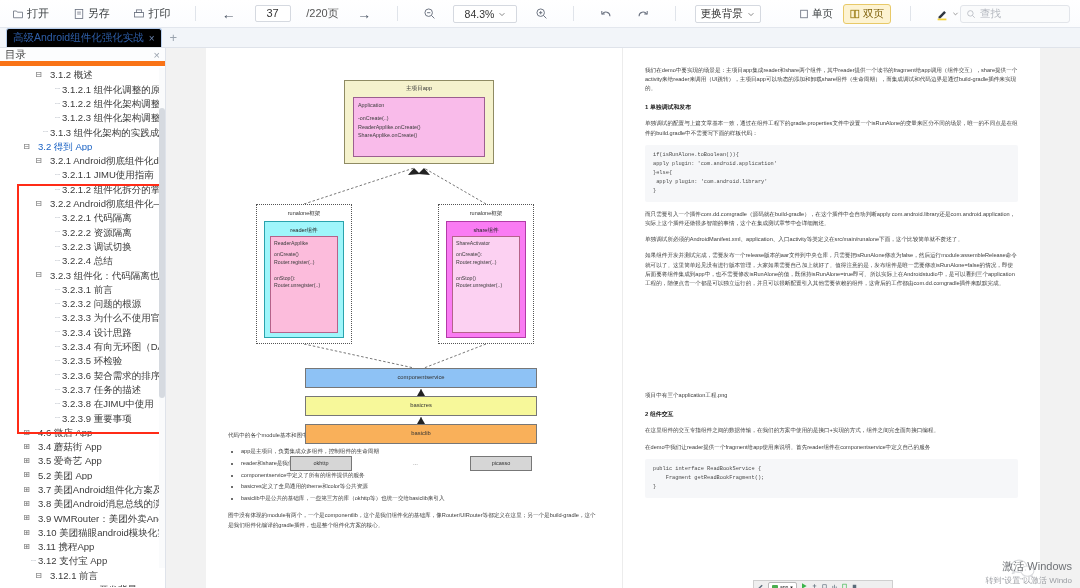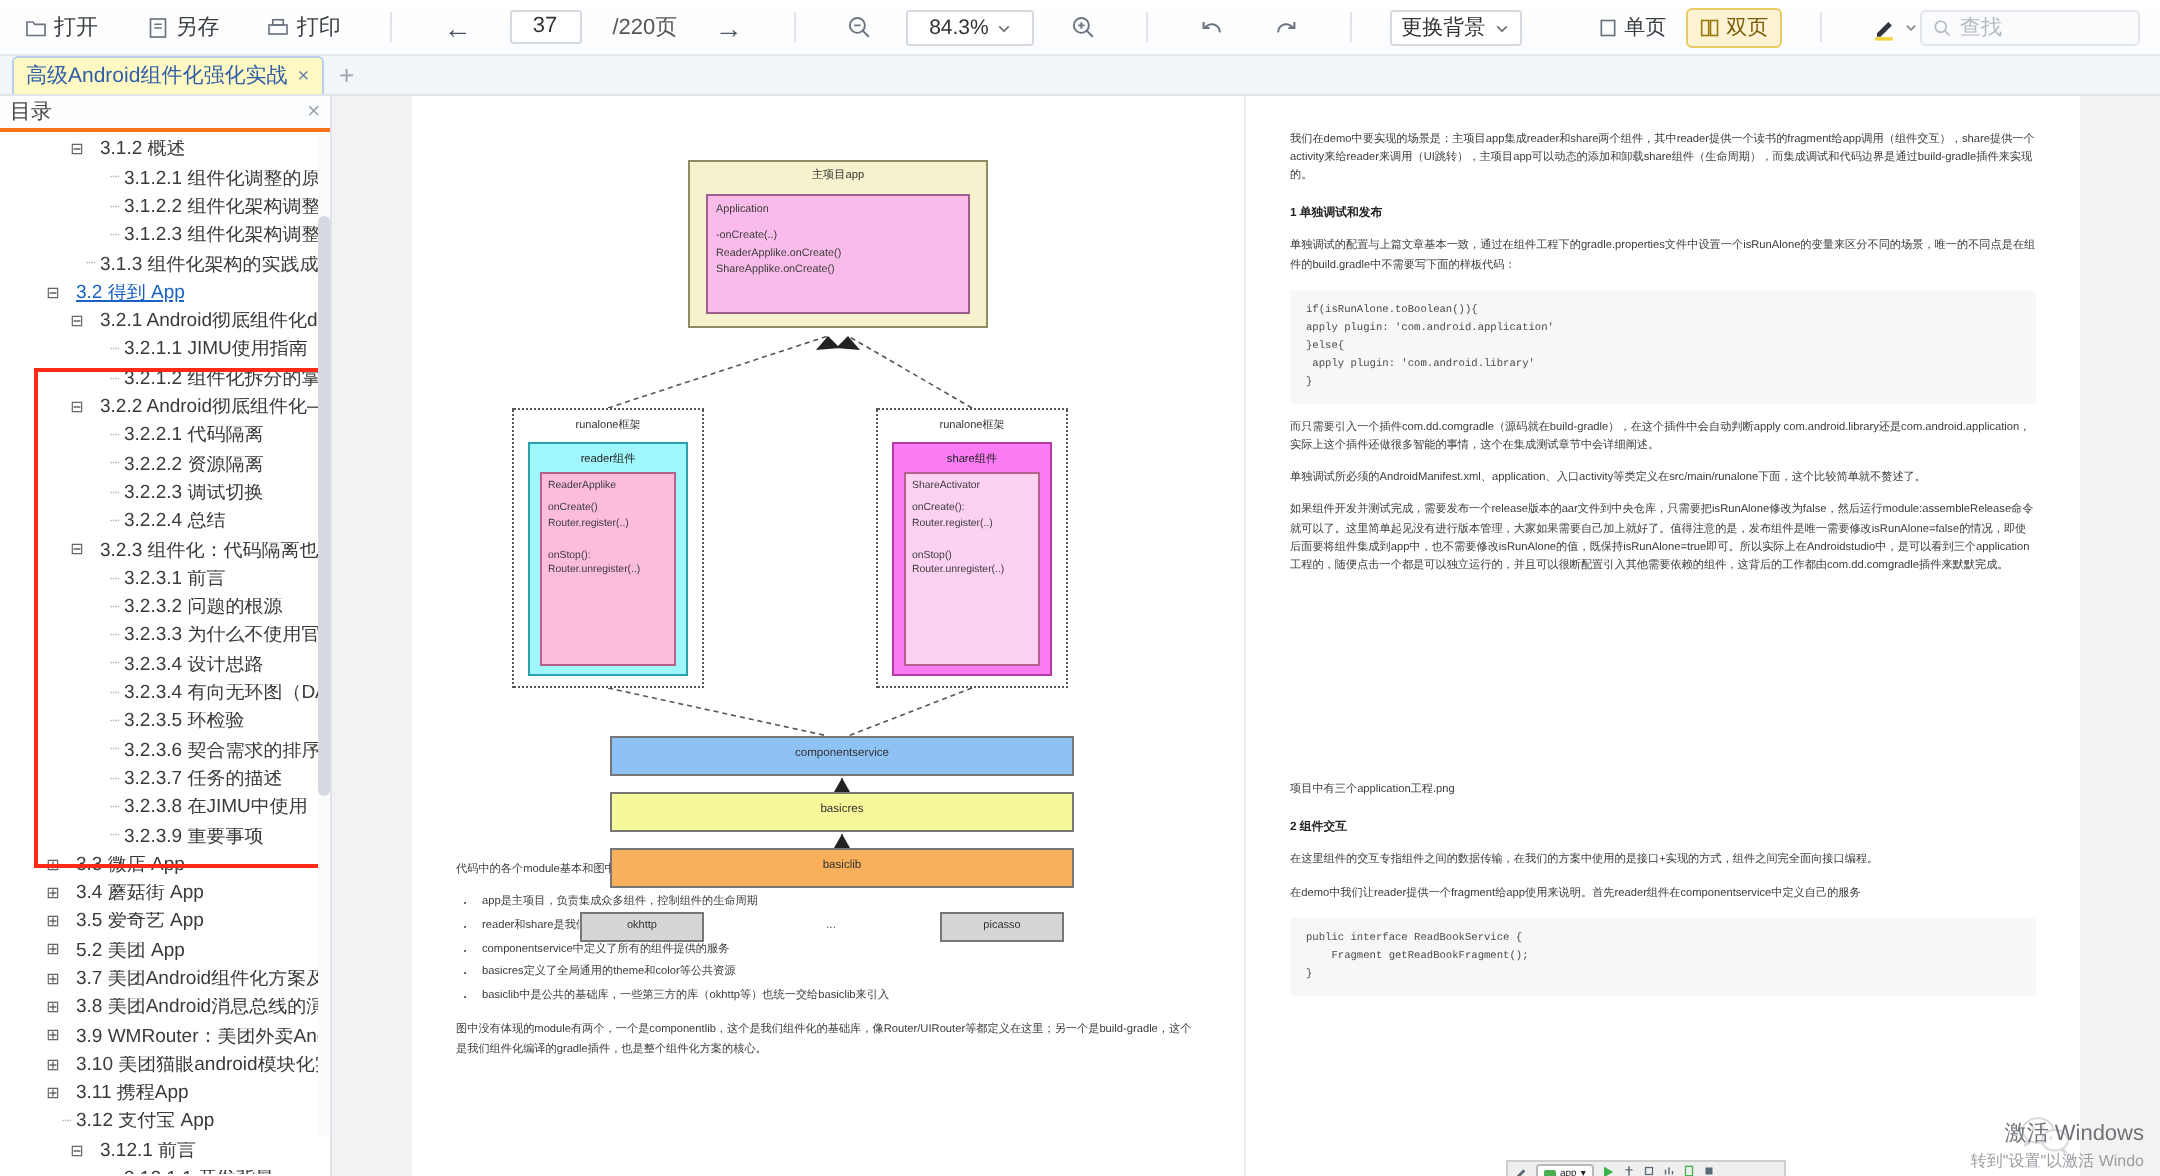--- a/index.html
+++ b/index.html
@@ -54,34 +54,34 @@
     width:110px; height:18px; border:1px solid #e2e5ea; border-radius:3px;
     background:#fafbfc; display:flex; align-items:center; gap:4px; padding:0 5px;
     font-size:10.5px; color:#b4b8bf;
   }
   
   .tabstrip {
     height:20px; background:#f2f5f9; display:flex; align-items:flex-end;
     border-bottom:1px solid #dfe3ea; padding-left:6px;
   }
   .doctab {
-    height:19px; background:#fef9c3; border:1px solid #b9cfee; border-bottom:none;
+    height:19px; background:#000000; border:1px solid #b9cfee; border-bottom:none;
     border-radius:3px 3px 0 0; display:flex; align-items:center; gap:5px;
     padding:0 6px; font-size:10.5px; color:#2e5ea8; max-width:160px;
   }
   .doctab .tabtitle { overflow:hidden; text-overflow:ellipsis; white-space:nowrap; }
   .tabx { color:#6b84ad; font-size:10px; cursor:pointer; }
   .tabplus { color:#9aa3ae; font-size:13px; margin-left:8px; margin-bottom:2px; cursor:pointer; }
   
   .main { display:flex; height:540px; }
   
   .sidebar { width:166px; background:#fff; border-right:1px solid #dfe3ea; position:relative; }
   .sbhead {
     height:18px; display:flex; align-items:center; justify-content:space-between;
-    padding:0 5px; font-size:10.5px; color:#444; border-bottom:2px solid #f97316;
+    padding:0 5px; font-size:10.5px; color:#444; border-bottom:5px solid #f97316;
     background:#fcfdfe;
   }
   .sbclose { color:#9aa3ae; cursor:pointer; font-size:11px; }
   .tocwrap { height:521px; overflow:hidden; position:relative; padding-top:2px; }
   .toc { font-size:9.5px; color:#3a3a3a; line-height:1.0; }
   .tocitem {
     display:flex; align-items:center; height:14.3px; white-space:nowrap;
     padding-right:2px; cursor:pointer; overflow:hidden;
   }
   .twisty { width:9px; flex:0 0 9px; text-align:center; color:#666; font-size:8px; }
@@ -500,21 +500,21 @@
           <div class="tocitem">
             <span style="display: inline-block; flex: 0 0 auto; width: 46px;"></span>
             <span class="twisty"></span>
             <span class="tdash">┈</span>
             <span class="tlabel">3.2.3.9 重要事项</span>
           </div>
           <div class="tocitem">
             <span style="display: inline-block; flex: 0 0 auto; width: 22px;"></span>
             <span class="twisty">⊞</span>
             <span class="tdash"></span>
-            <span class="tlabel">3.3 微店 App</span>
+            <span class="tlabel">4.6 微店 App</span>
           </div>
           <div class="tocitem">
             <span style="display: inline-block; flex: 0 0 auto; width: 22px;"></span>
             <span class="twisty">⊞</span>
             <span class="tdash"></span>
             <span class="tlabel">3.4 蘑菇街 App</span>
           </div>
           <div class="tocitem">
             <span style="display: inline-block; flex: 0 0 auto; width: 22px;"></span>
             <span class="twisty">⊞</span>

